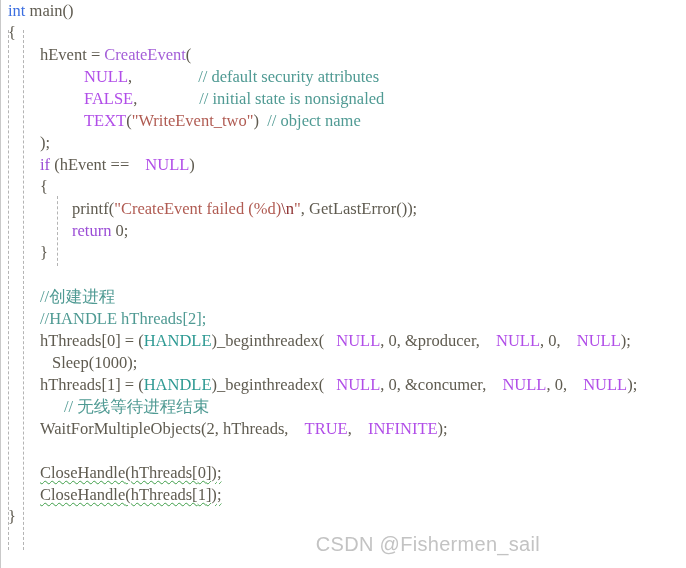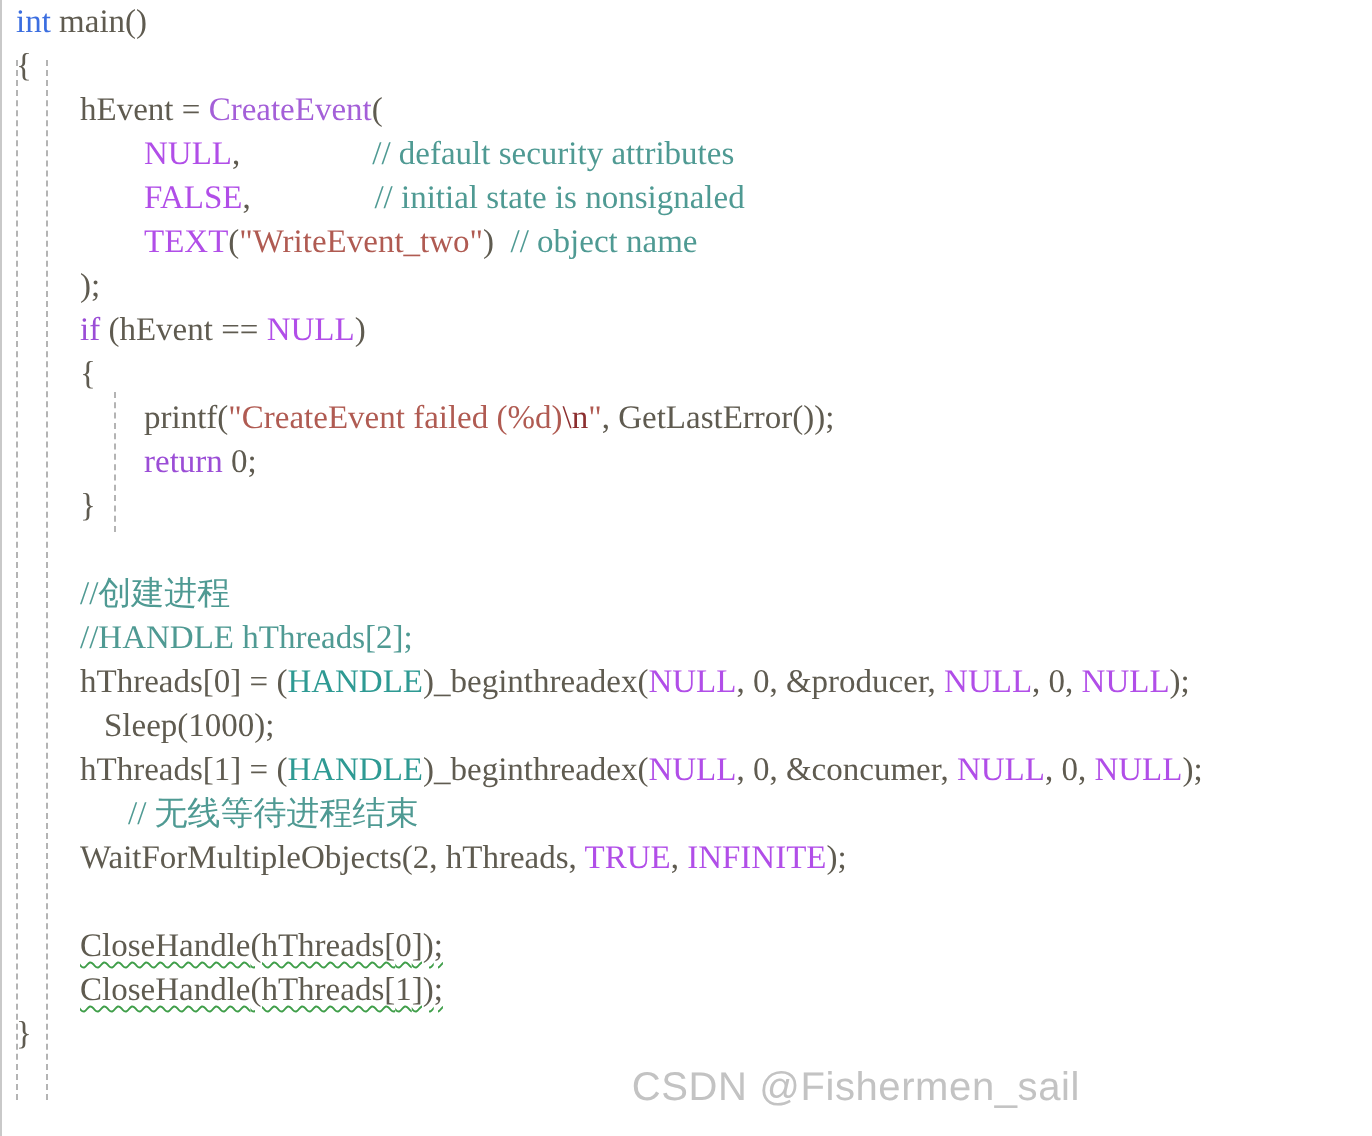--- a/index.html
+++ b/index.html
@@ -57,21 +57,21 @@
     letter-spacing: 0px;
     font-family: "Liberation Serif", "DejaVu Serif", serif;
   }
 
   
   .t-plain   { color: #5f5b50; }
   .t-kw      { color: #9b4dd6; }
   .t-int     { color: #3b6ee0; }
   .t-fn      { color: #a45fd8; }
   .t-type    { color: #2e9a93; }
-  .t-const   { color: #b14ee8; }
+  .t-const   { color: #b14ee8; margin-left: 12px; }
   .t-str     { color: #b05b52; }
   .t-esc     { color: #8c2f2f; }
   .t-cmt     { color: #4f9a93; }
   .t-num     { color: #5f5b50; }
   .t-punct   { color: #5f5b50; }
 
   .squiggle {
     text-decoration: underline;
     text-decoration-style: wavy;
     text-decoration-color: #3f9e49;

